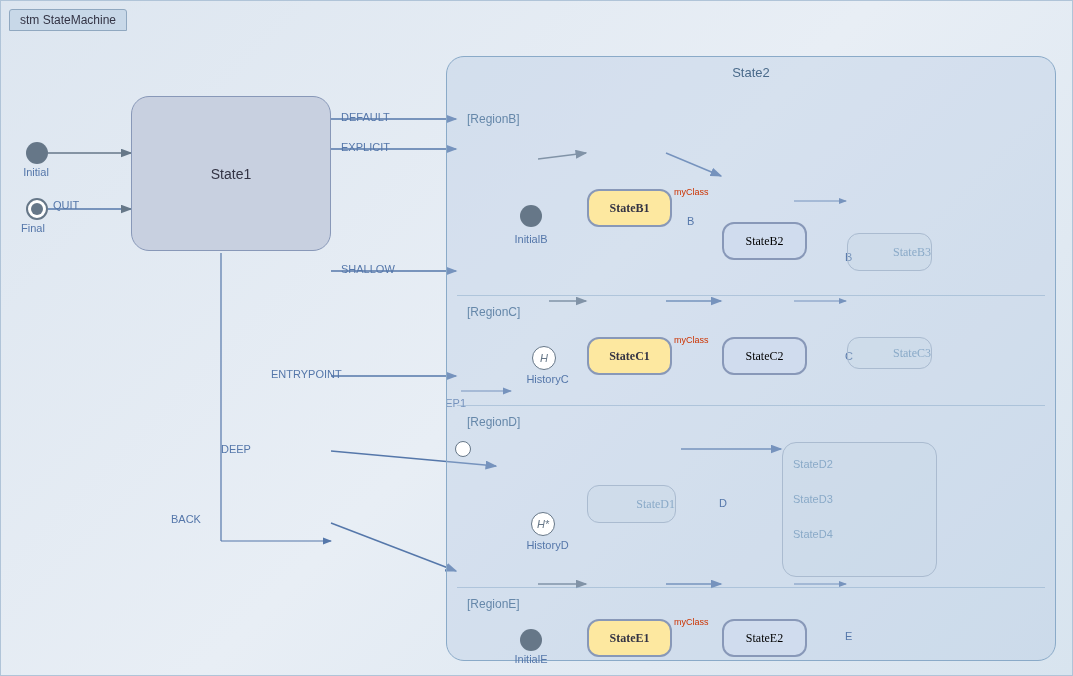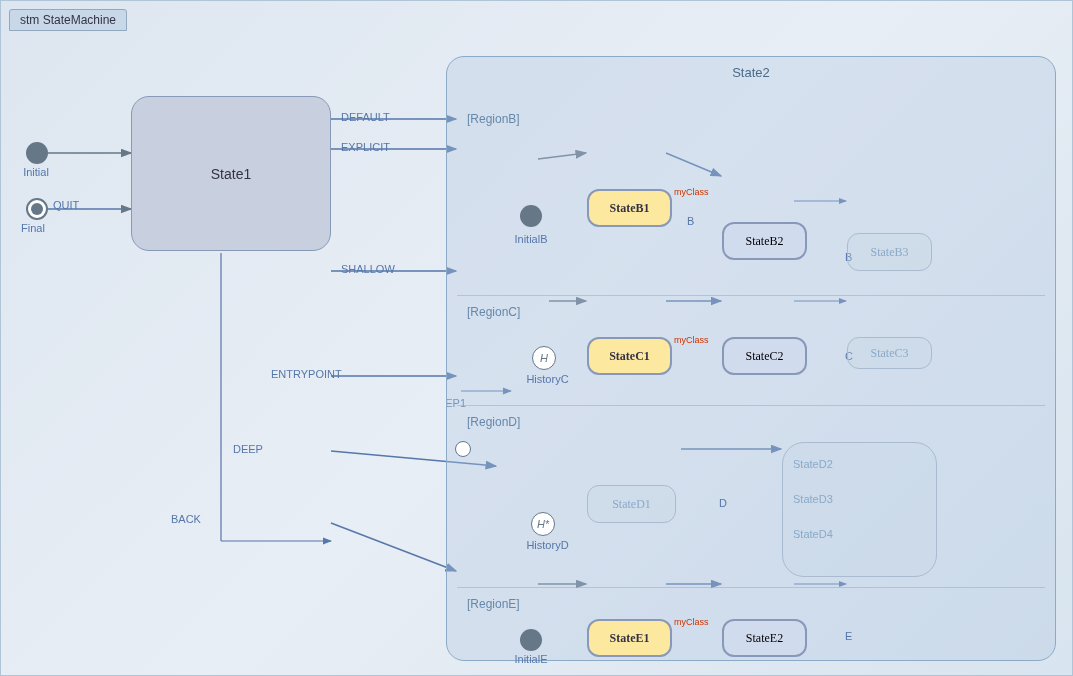--- a/index.html
+++ b/index.html
@@ -143,20 +143,21 @@
     .state-blue-light {
       background: #d0dcee;
       border: 2px solid #8898b8;
       color: #000000;
     }
 
     .state-ghost {
       background: rgba(200,215,230,0.3);
       border: 1.5px solid #aabbd0;
       color: #8aaac8;
+      justify-content: flex-end;
     }
 
     
     .region-label {
       position: absolute;
       color: #6688aa;
       font-size: 12px;
     }
 
     
@@ -198,21 +199,21 @@
       height: 1px;
       background: #8aaac8;
       opacity: 0.5;
     }
 
     
     .stated-group {
       position: absolute;
       background: rgba(200,215,230,0.3);
       border: 1.5px solid #aabbd0;
-      border-radius: 22px;
+      border-radius: 14px;
     }
 
     .ep-circle {
       width: 16px;
       height: 16px;
       background: white;
       border-radius: 50%;
       border: 1.5px solid #667788;
       position: absolute;
     }
@@ -288,21 +289,21 @@
   <div class="trans-label" style="left:52px; top:198px;">QUIT</div>
 
   <div class="state1-box">
     <span class="state1-label">State1</span>
   </div>
 
   <div class="trans-label" style="left:340px; top:110px;">DEFAULT</div>
   <div class="trans-label" style="left:340px; top:140px;">EXPLICIT</div>
   <div class="trans-label" style="left:340px; top:262px;">SHALLOW</div>
   <div class="trans-label" style="left:270px; top:367px;">ENTRYPOINT</div>
-  <div class="trans-label" style="left:220px; top:442px;margin-left:12px;">DEEP</div>
+  <div class="trans-label" style="left:220px; top:442px;">DEEP</div>
   <div class="trans-label" style="left:170px; top:512px;">BACK</div>
 
   <div class="trans-label" style="left:425px; top:396px; text-align:right; width:40px;">EP1</div>
 
   <div class="state2-container">
     <div class="state2-label">State2</div>
 
     <div class="region-divider" style="top:238px;"></div>
     <div class="region-divider" style="top:348px;"></div>
     <div class="region-divider" style="top:530px;"></div>

